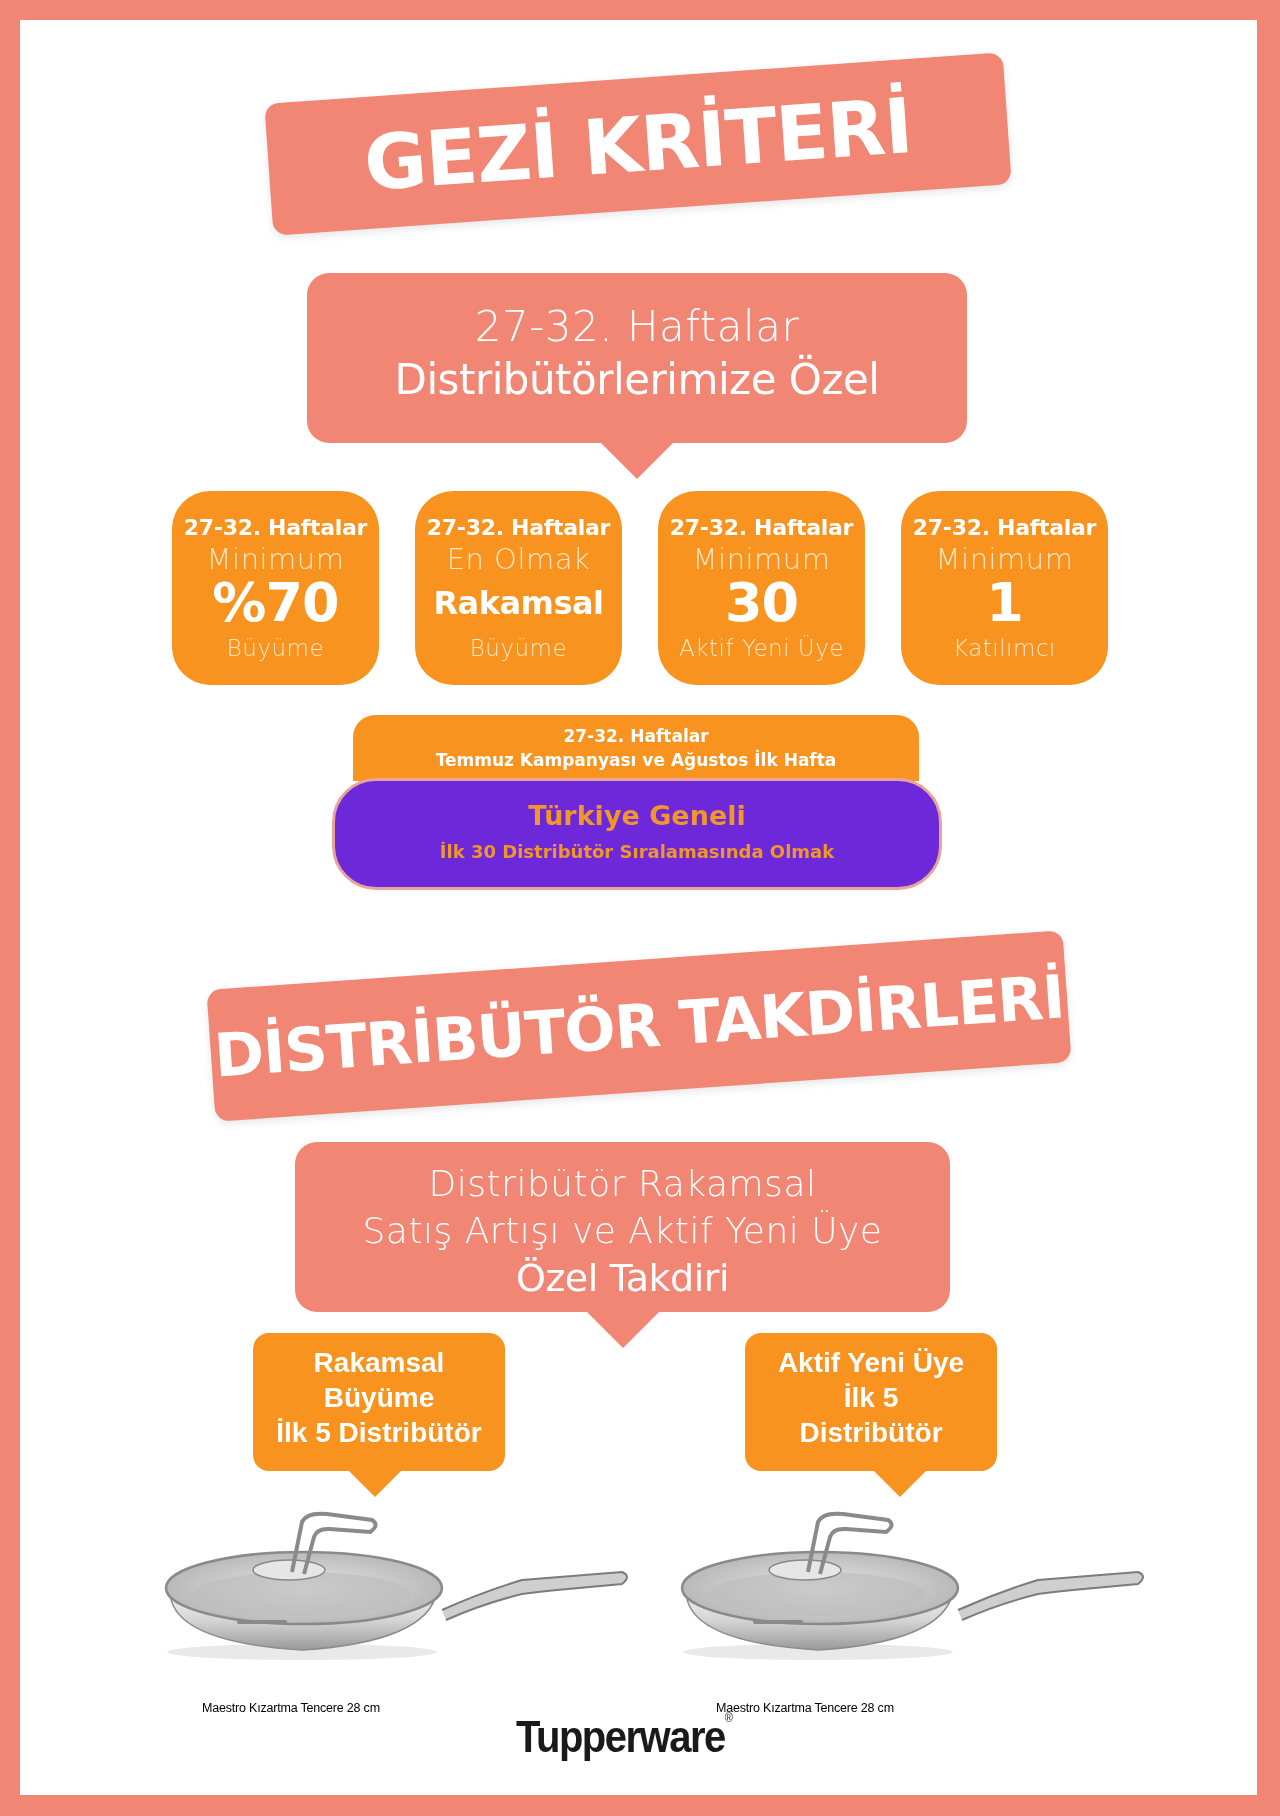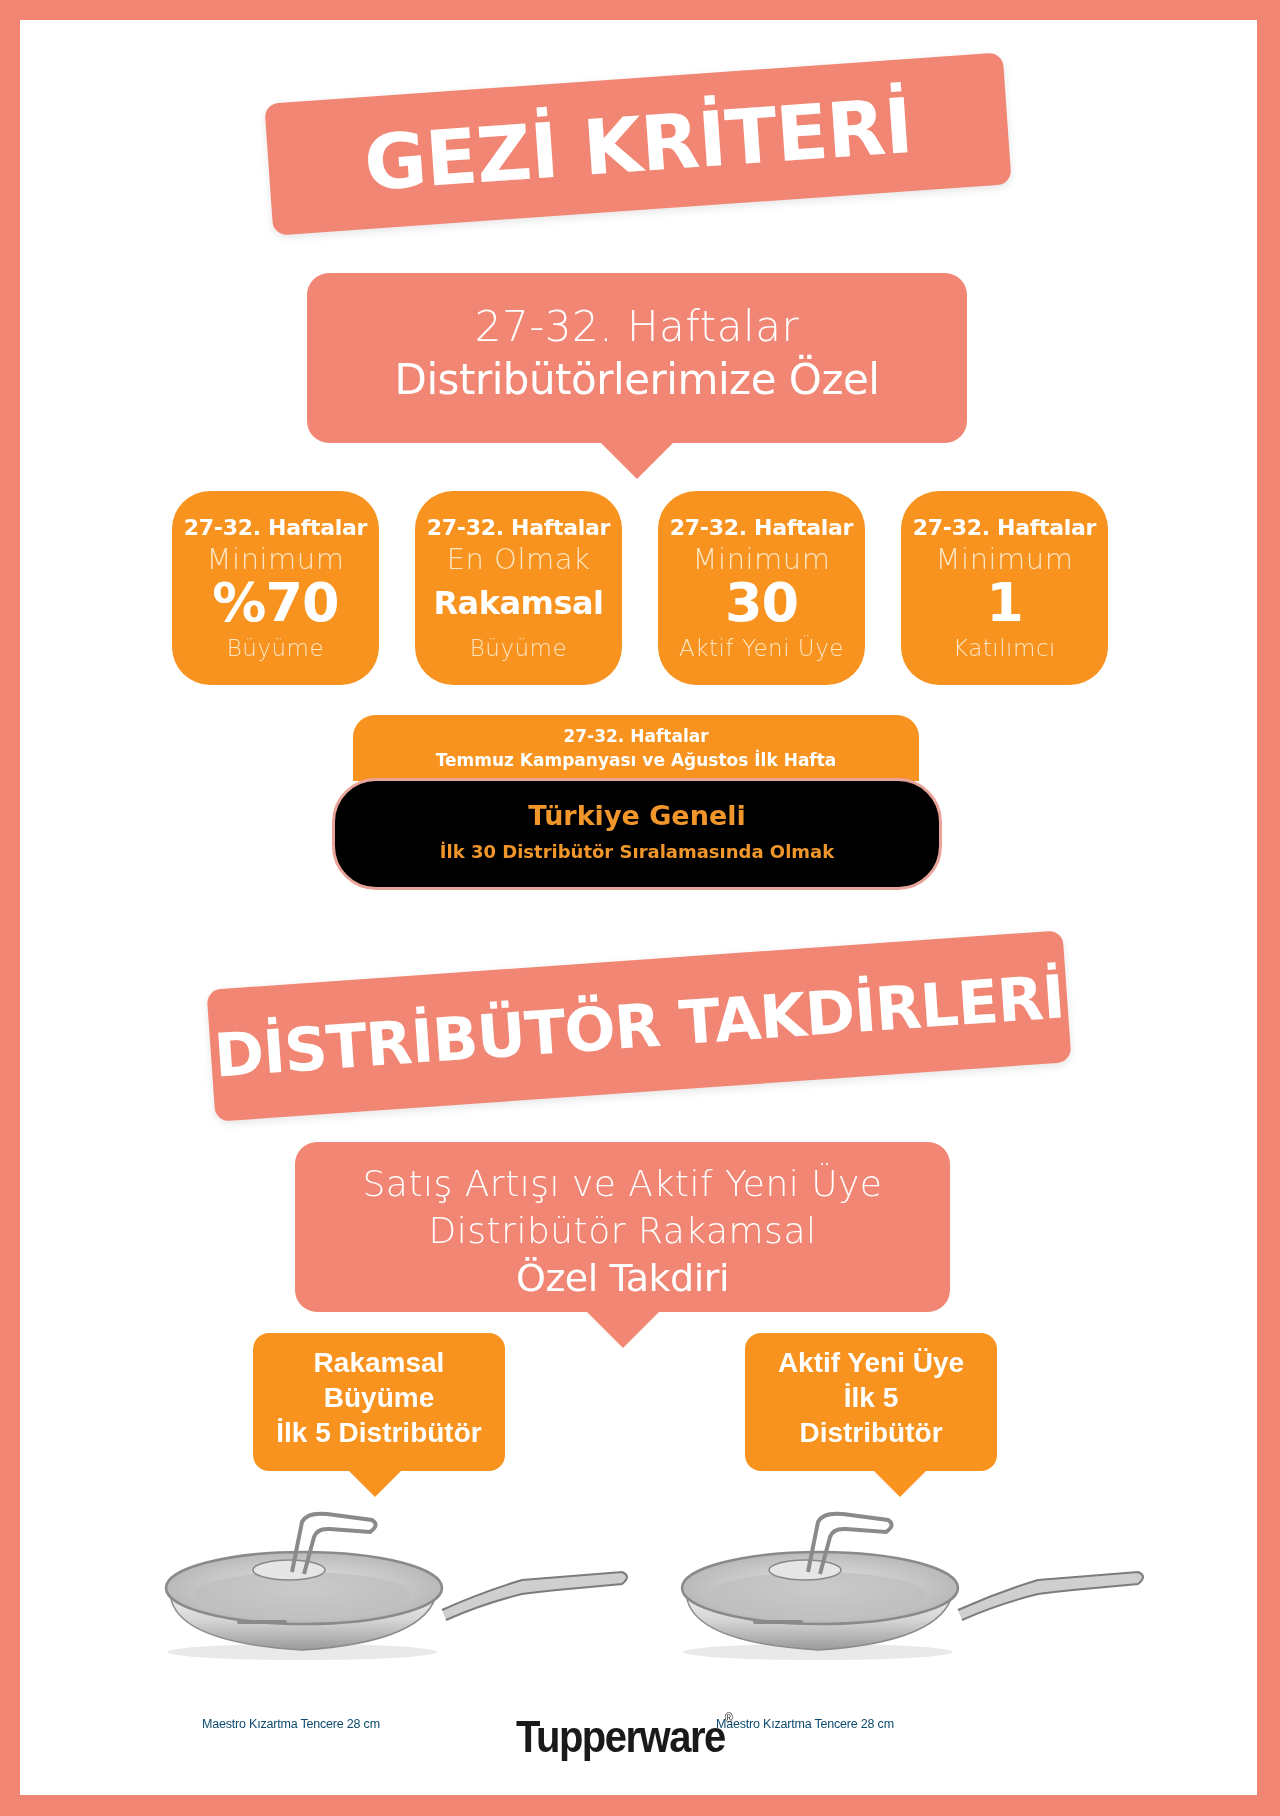--- a/index.html
+++ b/index.html
@@ -106,21 +106,21 @@
       color: #fff;
       text-align: center;
       font-weight: 800;
       font-size: 17px;
       line-height: 24px;
       padding-top: 9px;
     }
     .strip-box {
       position: absolute;
       left: 332px; top: 778px; width: 610px; height: 112px;
-      background: #000000;
+      background: #6d28d9;
       border: 3px solid #e9a49a;
       border-radius: 44px;
       text-align: center;
       color: #f0962a;
       padding-top: 16px;
     }
     .strip-box .s-title { font-weight: 700; font-size: 27px; line-height: 38px; }
     .strip-box .s-sub { font-weight: 700; font-size: 18px; line-height: 34px; }
 
     
@@ -154,23 +154,22 @@
     
     .pan { position: absolute; top: 1492px; width: 500px; height: 170px; }
     .pan-1 { left: 152px; }
     .pan-2 { left: 668px; }
 
     .caption {
       position: absolute;
       top: 1701px;
       font-family: "Liberation Sans", sans-serif;
       font-size: 12.5px;
-      color: #0c4a6e;
+      color: #000000;
       letter-spacing: -0.2px;
-      margin-top: 16px;
     }
     .caption-1 { left: 202px; }
     .caption-2 { left: 716px; }
 
     .logo {
       position: absolute;
       left: 516px; top: 1715px;
       font-family: "Liberation Sans", sans-serif;
       font-weight: 700;
       font-size: 40px;
@@ -231,22 +230,22 @@
 <div class="strip-box">
   <div class="s-title">Türkiye Geneli</div>
   <div class="s-sub">İlk 30 Distribütör Sıralamasında Olmak</div>
 </div>
 
 <div class="banner banner-2">
   <span>DİSTRİBÜTÖR TAKDİRLERİ</span>
 </div>
 
 <div class="bubble bubble-2">
+  <div class="light-line">Distribütör Rakamsal</div>
   <div class="light-line">Satış Artışı ve Aktif Yeni Üye</div>
-  <div class="light-line">Distribütör Rakamsal</div>
   <div class="bold-line">Özel Takdiri</div>
 </div>
 
 <div class="award award-1">
   <div>Rakamsal</div>
   <div>Büyüme</div>
   <div>İlk 5 Distribütör</div>
 </div>
 
 <div class="award award-2">

